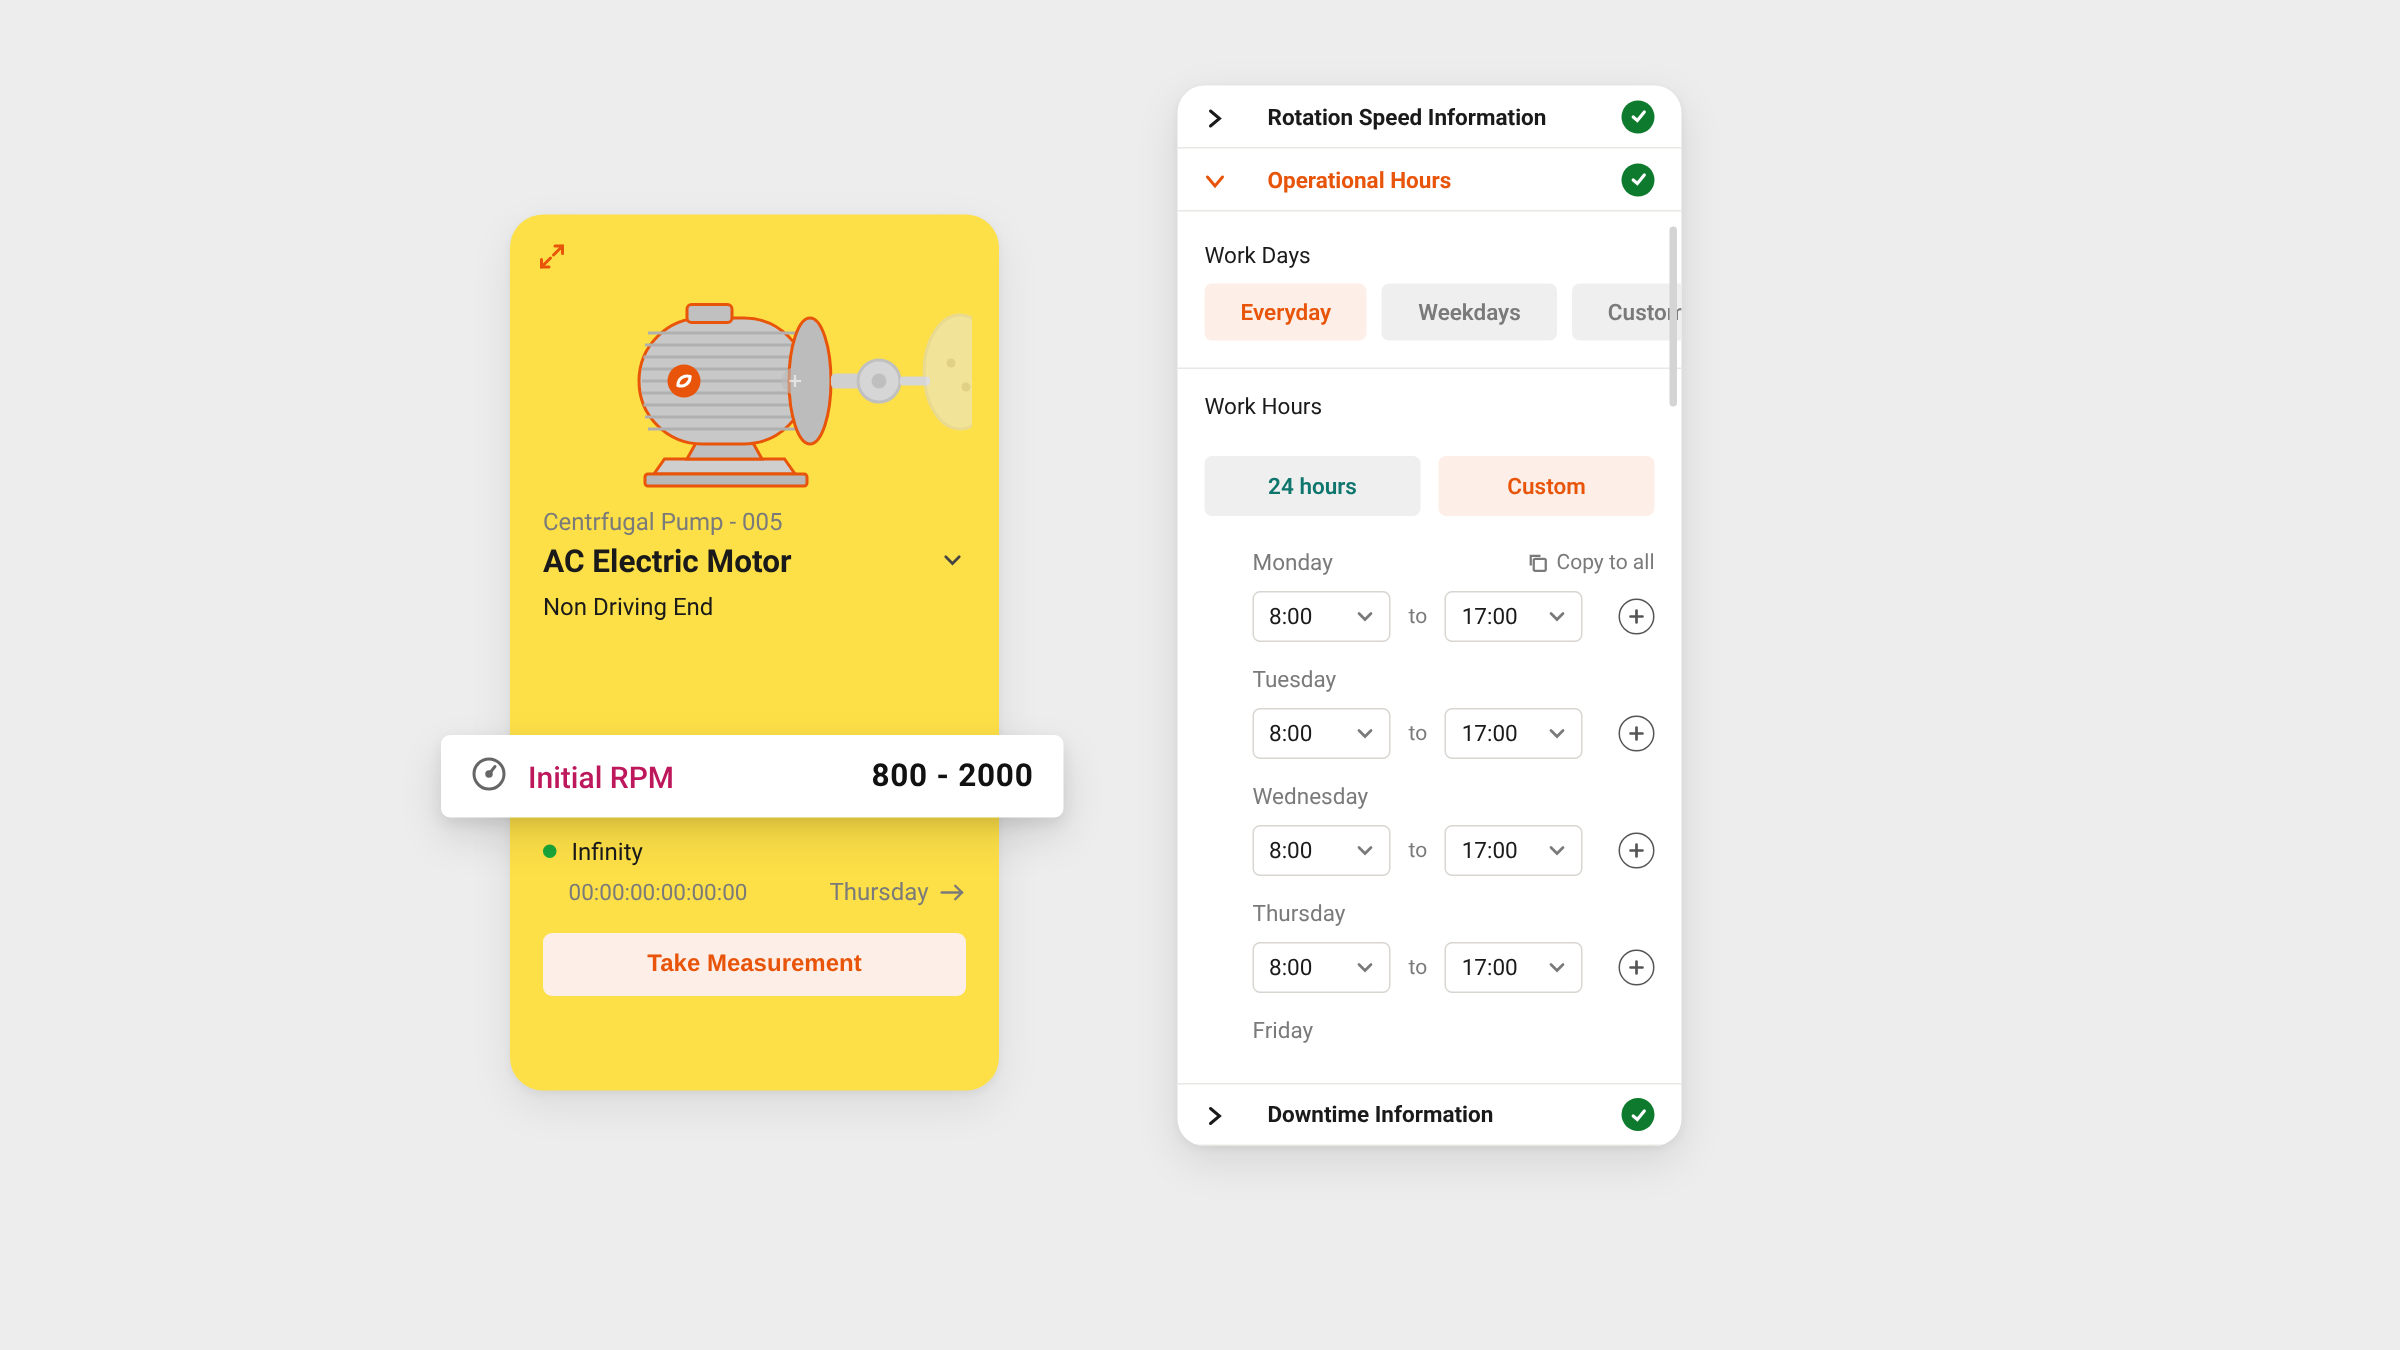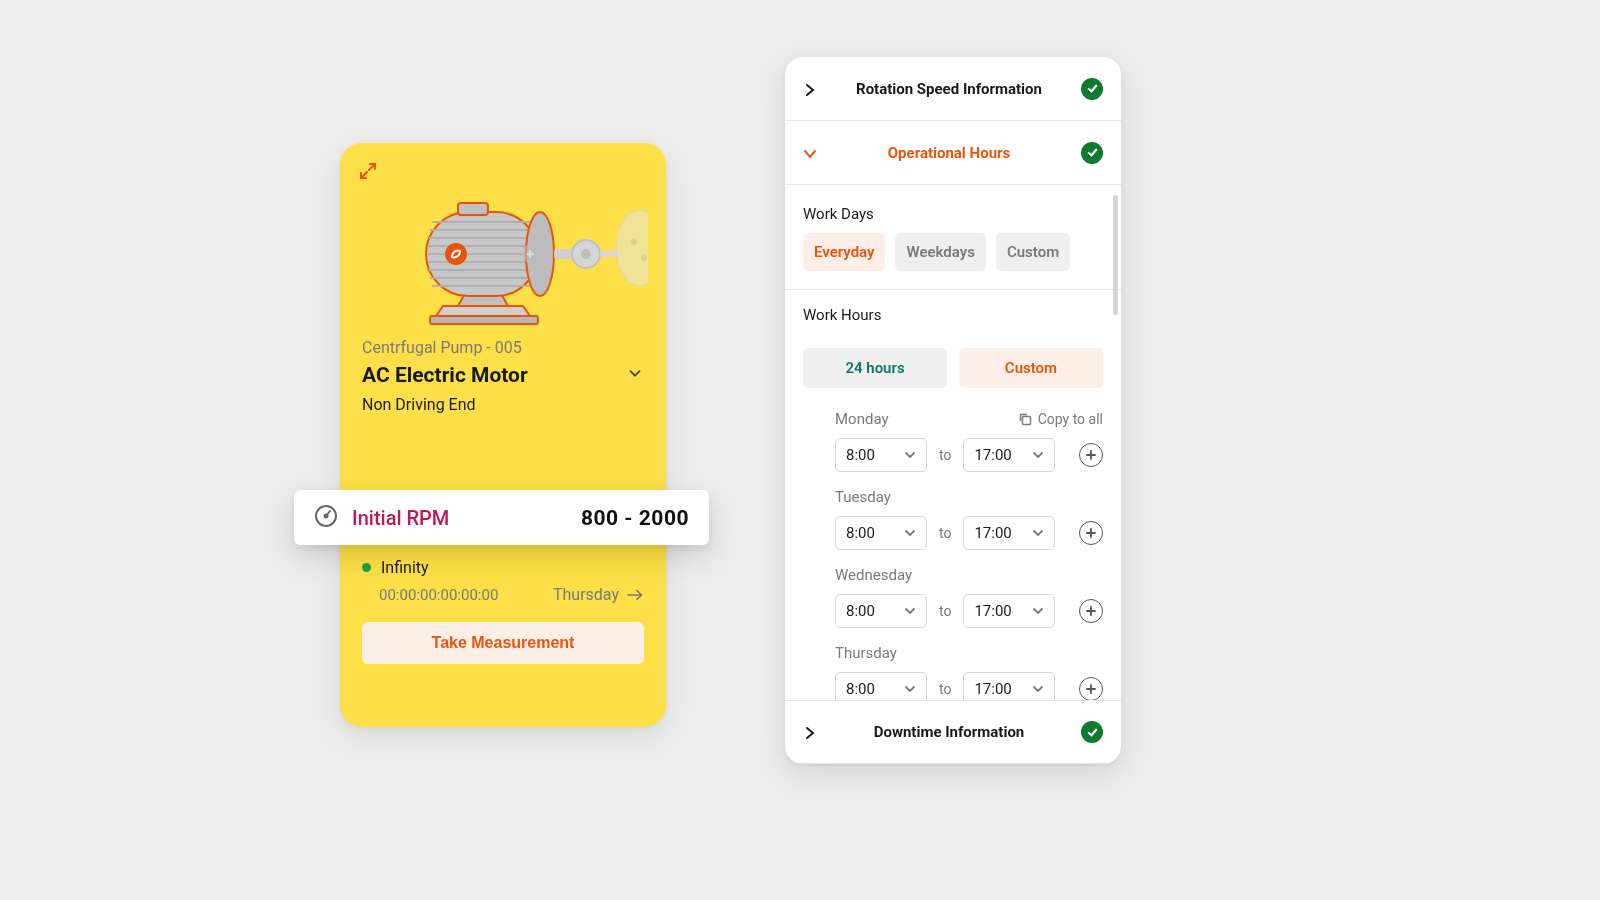--- a/index.html
+++ b/index.html
@@ -72,24 +72,23 @@
     width: 336px;
     height: 707px;
     background:#fff;
     border-radius:18px;
     box-shadow: 0 10px 30px rgba(0,0,0,0.10), 0 2px 6px rgba(0,0,0,0.05);
     overflow:hidden;
     display:flex;
     flex-direction:column;
   }
   .acc{
-    display:flex; align-items:center; padding:0 18px; height:64px;
+    display:flex; align-items:center; padding:0 18px; height:42px;
     border-bottom:1px solid #e9e7e4;
-    gap:16px;
-    text-align:center;
+    gap:28px;
   }
   .acc .chev{ width:14px; height:14px; color:#1a1a1a; flex-shrink:0; }
   .acc.open .chev{ color:#e8550a; }
   .acc-title{ font-size:15px; font-weight:700; flex:1; }
   .acc.open .acc-title{ color:#e8550a; }
   .check-badge{ width:22px; height:22px; border-radius:50%; background:#0e7a2e; display:flex; align-items:center; justify-content:center; color:#fff; flex-shrink:0; }
   .check-badge svg{ width:13px; height:13px; }
 
   .op-body{
     flex:1; overflow:hidden; position:relative;
@@ -102,21 +101,21 @@
     background:transparent;
   }
   .scroll-thumb{
     position:absolute; left:0; top:0; width:5px; height:120px;
     background:#d4d4d4; border-radius:3px;
   }
 
   .section-label{ font-size:15px; color:#1a1a1a; padding:20px 18px 10px 18px; }
   .seg-row{ padding:0 18px 18px 18px; display:flex; gap:10px; }
   .seg{
-    padding:10px 11px; border-radius:5px; font-size:15px; font-weight:600;
+    padding:10px 24px; border-radius:5px; font-size:15px; font-weight:600;
     background:#efefef; color:#7a7a7a; cursor:pointer;
   }
   .seg.active{ background:#fdefe8; color:#e8550a; }
 
   .divider{ height:1px; background:#e9e7e4; margin:0; }
 
   .work-hours-seg{ padding:14px 18px 6px 18px; display:flex; gap:12px; }
   .wh-seg{
     flex:1; height:40px; display:flex; align-items:center; justify-content:center;
     border-radius:5px; font-size:15px; font-weight:600; cursor:pointer;

